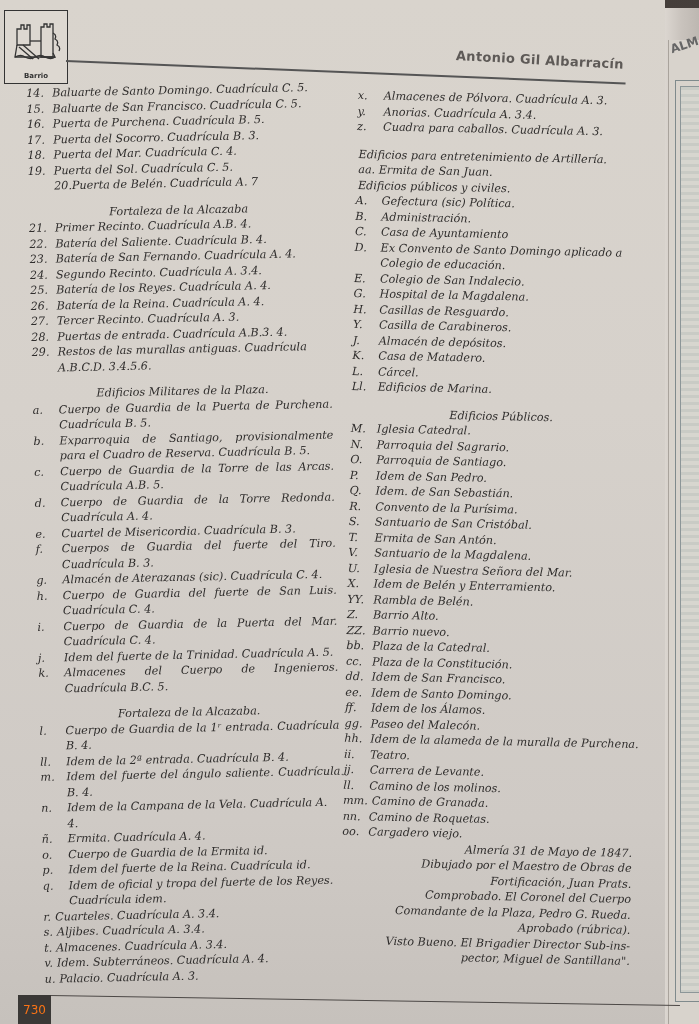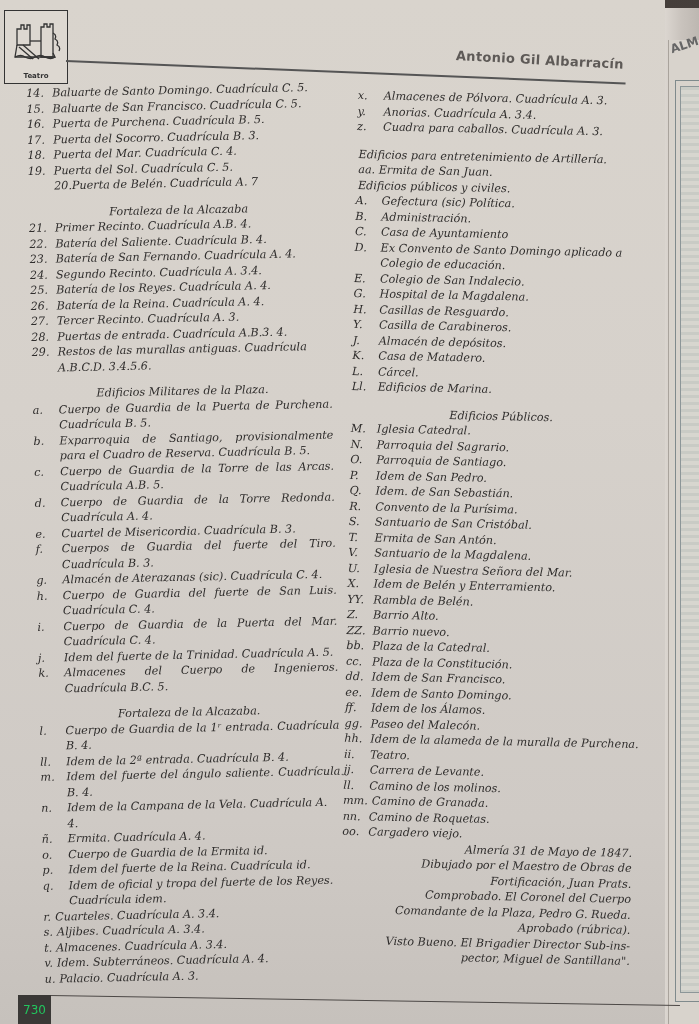--- a/index.html
+++ b/index.html
@@ -77,21 +77,21 @@
   .heading.left { text-align: left; margin-top: 12px; padding-left: 2px; }
   .heading.plain-left { text-align: left; margin-top: 0; padding-left: 2px; }
   .sig { text-align: right; padding-right: 10px; }
   .footer-rule {
     position: absolute; left: 50px; top: 995px; width: 630px; height: 0;
     border-top: 1.5px solid #4c4846;
     transform: rotate(0.9deg); transform-origin: left center;
   }
   .page-number {
     position: absolute; left: 18px; top: 995px; width: 33px; height: 29px;
-    background: #3a3836; color: #22c55e;
+    background: #3a3836; color: #f97316;
     font-family: "DejaVu Sans", sans-serif; font-size: 12px;
     display: flex; align-items: center; justify-content: center;
   }
 </style>
 </head>
 <body>
 
 <div class="top-shadow"></div>
 <div class="gutter"></div>
 <div class="next-page-edge">
@@ -108,21 +108,21 @@
         <path d="M6 8 h4 v-4 h3 v4 h3 v-4 h3 v4 v16 h-13 z"></path>
         <path d="M30 6 h3 v-3 h3 v3 h3 v-3 h3 v3 v30 h-12 z"></path>
         <path d="M19 20 h11"></path>
         <path d="M6 24 l-2 12 h40 l-2 -4"></path>
         <path d="M8 26 l14 12"></path>
         <path d="M12 24 l16 14"></path>
         <path d="M4 36 q6 -3 10 0 q6 3 10 0 q6 -3 10 0 q6 3 10 0"></path>
         <path d="M42 12 q4 2 2 6 q4 2 2 6 q4 2 2 6"></path>
       </g>
     </svg>
-    <div class="logo-label">Teatro</div>
+    <div class="logo-label">Barrio</div>
   </div>
 
   <div class="header-rule"></div>
   <div class="author">Antonio Gil Albarracín</div>
 
   <div class="col col-left">
     <div class="item">
         <span class="lbl">14.</span>
         <span class="txt">Baluarte de Santo Domingo. Cuadrícula C. 5.</span>
       </div>

